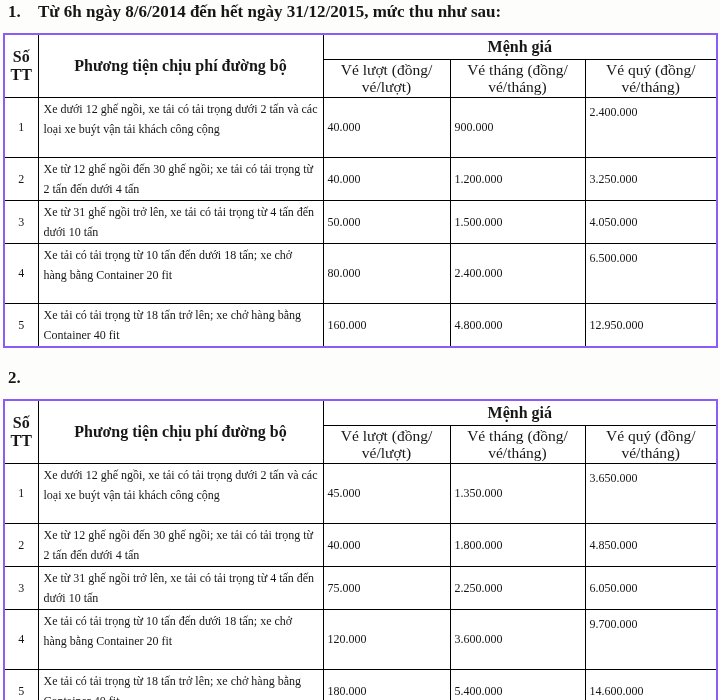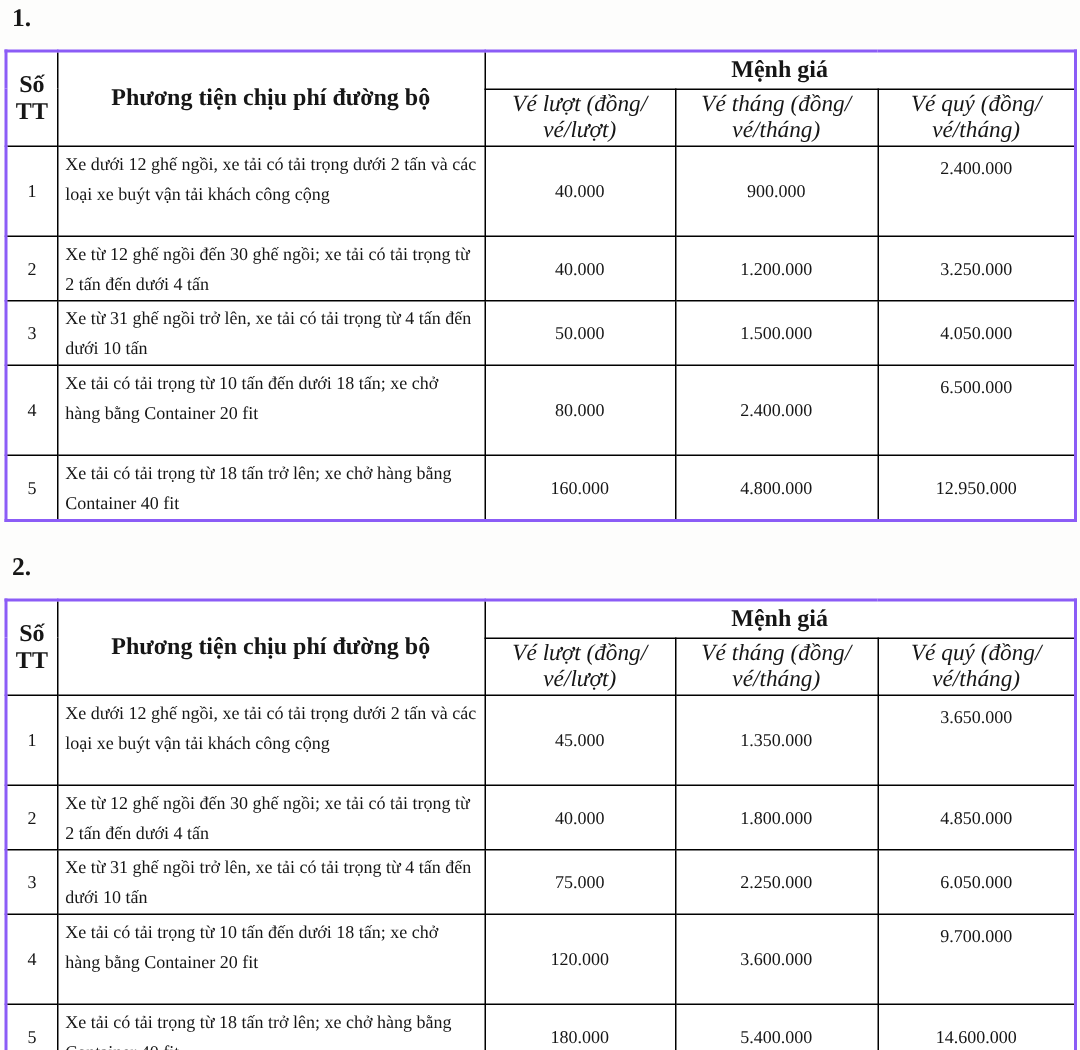--- a/index.html
+++ b/index.html
@@ -27,21 +27,21 @@
   table {
     border-collapse: collapse;
     table-layout: fixed;
     width: 713px;
     margin-top: 11px;
     background: #fff;
   }
   th, td { border: 1px solid #000; }
   table { border: 2px solid #8b5cf6; }
   thead tr.hrow-1 { height: 25px; }
-  thead tr.hrow-2 { height: 35px; font-style: italic; }
+  thead tr.hrow-2 { height: 35px; }
   th {
     font-size: 16px;
     font-weight: bold;
     text-align: center;
     vertical-align: middle;
     white-space: pre-line;
     line-height: 1.15;
     padding: 1px 2px;
   }
   th.h-sub { font-weight: normal; font-size: 15.5px; }
@@ -49,34 +49,35 @@
   tbody tr:nth-child(1), tbody tr:nth-child(4) { height: 60px; }
   tbody tr:nth-child(5) { height: 34px; }
   td { font-size: 12px; vertical-align: middle; }
   td.col-stt { text-align: center; }
   td.col-vehicle {
     text-align: left;
     vertical-align: top;
     padding: 1px 5px 1px 5px;
     line-height: 20px;
   }
-  td.col-num { text-align: center; padding: 0 4px; }
+  td.col-num { padding: 0 4px; }
   tbody tr:nth-child(1) td.col-quy,
   tbody tr:nth-child(4) td.col-quy {
     vertical-align: top;
     padding-top: 7px;
   }
 </style>
 </head>
 <body>
 
 <div class="page">
 
   <div class="heading heading-1">
     <span class="num">1.</span>
+    <span>Từ 6h ngày 8/6/2014 đến hết ngày 31/12/2015, mức thu như sau:</span>
   </div>
 
   <table>
     <colgroup>
       <col style="width:34px">
         <col style="width:285px">
         <col style="width:127px">
         <col style="width:135px">
         <col style="width:132px">
     </colgroup>

